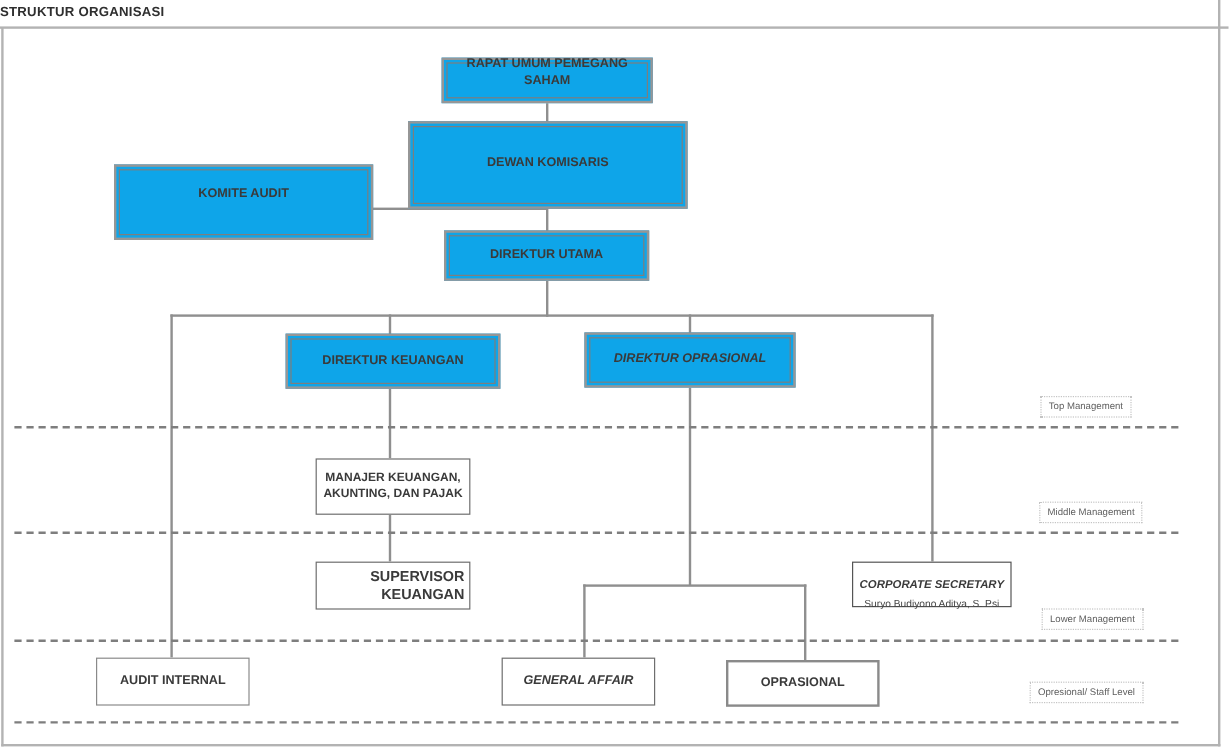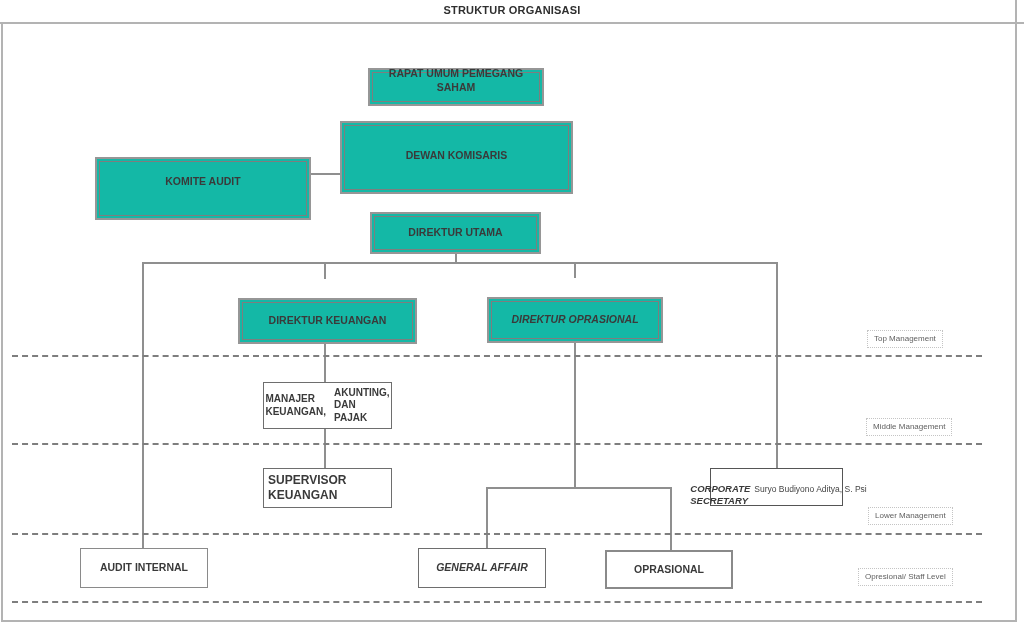--- a/index.html
+++ b/index.html
@@ -4,37 +4,37 @@
 <style>
   html,body { margin:0; padding:0; background:#ffffff; }
   #stage {
     position:relative; width:1024px; height:629px;
     background:#ffffff; overflow:hidden;
     font-family:"Liberation Sans","DejaVu Sans",sans-serif;
     color:#3a3a3a;
   }
   .title {
     position:absolute; top:4px; left:0; width:1024px;
-    text-align:center; font-size:11px; font-weight:bold;
+    text-align:left; font-size:11px; font-weight:bold;
     letter-spacing:.2px; color:#2f2f2f;
   }
   
   .ln { position:absolute; background:#8f8f8f; }
   .frame { position:absolute; background:#b3b3b3; }
   .dash { position:absolute; left:12px; width:970px; height:0; border-top:2px dashed #7e7e7e; }
   
-  .box2 { position:absolute; border:2px solid #969696; background:#14b8a6; box-sizing:border-box;margin-top:20px; }
+  .box2 { position:absolute; border:2px solid #969696; background:#0ea5e9; box-sizing:border-box; }
   .box2 .inner {
     position:absolute; top:2px; left:2px; right:2px; bottom:2px;
     border:1px solid #7e7e7e; display:flex; align-items:center; justify-content:center;
     text-align:center; box-sizing:border-box;
   }
   .box1 {
     position:absolute; border:1px solid #6e6e6e; background:#ffffff; box-sizing:border-box;
-    display:flex; align-items:center; justify-content:center; flex-direction:row; text-align:left;
+    display:flex; align-items:center; justify-content:center; flex-direction:column; text-align:right;
   }
   .blabel { font-size:10.5px; font-weight:bold; line-height:1.25; padding:0 4px; }
   .italic { font-style:italic; }
   .person { font-size:8.5px; font-weight:normal; color:#454545; margin-top:4px; white-space:nowrap; }
   .raise { padding-bottom:13px; }
   
   .lvl {
     position:absolute; font-size:8px; color:#5f5f5f;
     border:1px dotted #c4c4c4; padding:3px 6px 4px 6px;
     background:#ffffff; white-space:nowrap;

